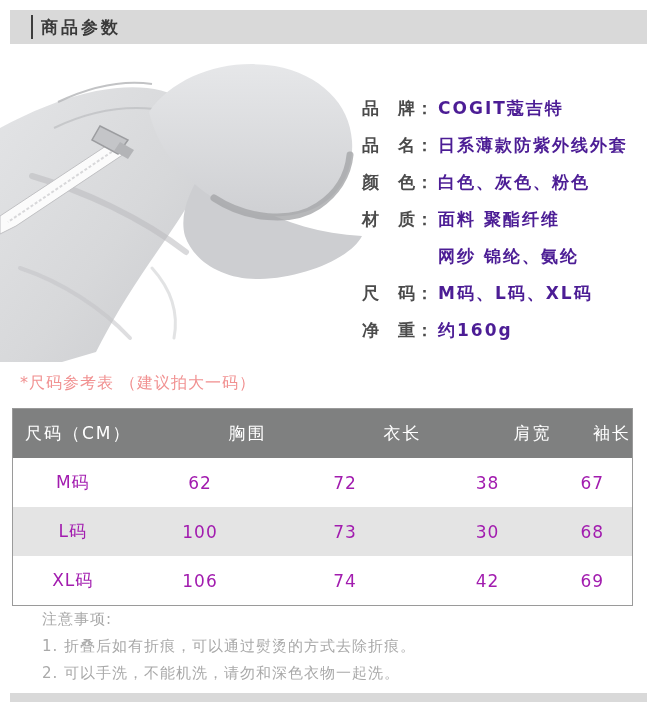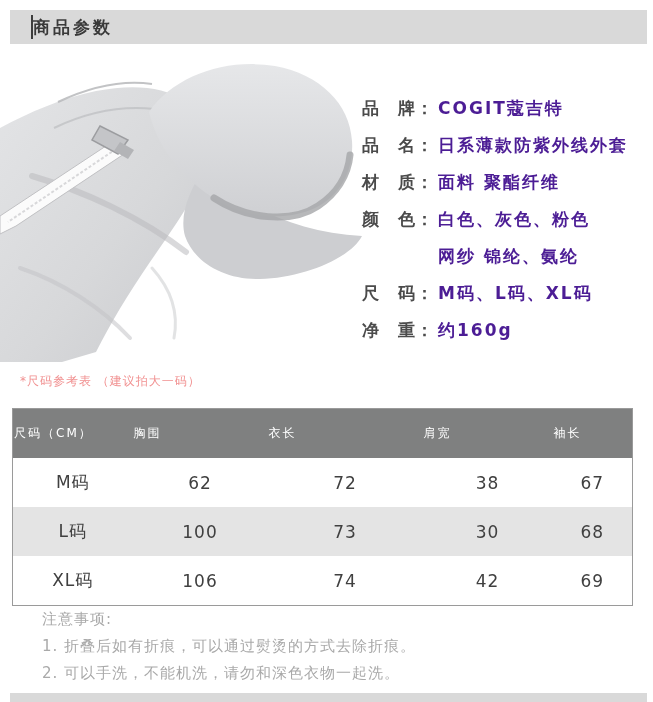--- a/index.html
+++ b/index.html
@@ -9,45 +9,45 @@
   }
   
   .header-bar{
     position:absolute;top:10px;left:10px;right:6px;height:34px;
     background:#d9d9d9;display:flex;align-items:center;
   }
   .accent-line{
     width:2px;height:24px;background:#3d3d3d;margin-left:21px;flex:none;
   }
   .section-title{
-    margin-left:0;font-size:17px;font-weight:bold;color:#3a3a3a;letter-spacing:3px;
+    margin-left:8px;font-size:17px;font-weight:bold;color:#3a3a3a;letter-spacing:3px;
   }
   
   .photo{position:absolute;top:56px;left:0;}
   
   .specs{position:absolute;top:90px;left:362px;width:288px;}
   .spec-row{height:37px;display:flex;align-items:center;font-size:17px;white-space:nowrap;font-weight:bold;}
   .spec-label{display:inline-block;width:76px;color:#4b4b4b;letter-spacing:1px;flex:none;}
   .spec-value{color:#4c1d95;letter-spacing:2px;}
   
   .size-note{
-    position:absolute;top:373px;left:20px;font-size:12px;color:#f19191;letter-spacing:1px;
+    position:absolute;top:373px;left:20px;font-size:16px;color:#f19191;letter-spacing:1px;
   }
   
   .size-table{
     position:absolute;top:408px;left:12px;width:620px;
     border-collapse:collapse;table-layout:fixed;
     border:1px solid #9a9a9a;
   }
   .size-table th{
     background:#7f8080;color:#ffffff;height:47px;font-weight:normal;
-    font-size:12px;letter-spacing:2px;text-align:left;
+    font-size:17px;letter-spacing:2px;text-align:right;
   }
   .size-table td{
-    height:47px;text-align:center;color:#404040;font-size:17px;letter-spacing:1px;margin-left:24px;
+    height:47px;text-align:center;color:#a21caf;font-size:17px;letter-spacing:1px;margin-left:24px;
   }
   .size-table tr.alt{background:#e4e4e4;}
   
   .notes{
     position:absolute;top:606px;left:13px;width:620px;
     font-size:15px;color:#a9a9a9;line-height:27px;letter-spacing:1px;margin-left:29px;
   }
   
   .bottom-bar{
     position:absolute;top:693px;left:10px;right:6px;height:9px;background:#d9d9d9;
@@ -104,26 +104,26 @@
   <div class="specs">
     <div class="spec-row">
       <span class="spec-label">品　牌：</span>
       <span class="spec-value">COGIT蔻吉特</span>
     </div>
     <div class="spec-row">
       <span class="spec-label">品　名：</span>
       <span class="spec-value">日系薄款防紫外线外套</span>
     </div>
     <div class="spec-row">
+      <span class="spec-label">颜　色：</span>
+      <span class="spec-value">白色、灰色、粉色</span>
+    </div>
+    <div class="spec-row">
       <span class="spec-label">材　质：</span>
       <span class="spec-value">面料 聚酯纤维</span>
-    </div>
-    <div class="spec-row">
-      <span class="spec-label">颜　色：</span>
-      <span class="spec-value">白色、灰色、粉色</span>
     </div>
     <div class="spec-row">
       <span class="spec-label"></span>
       <span class="spec-value">网纱 锦纶、氨纶</span>
     </div>
     <div class="spec-row">
       <span class="spec-label">尺　码：</span>
       <span class="spec-value">M码、L码、XL码</span>
     </div>
     <div class="spec-row">

